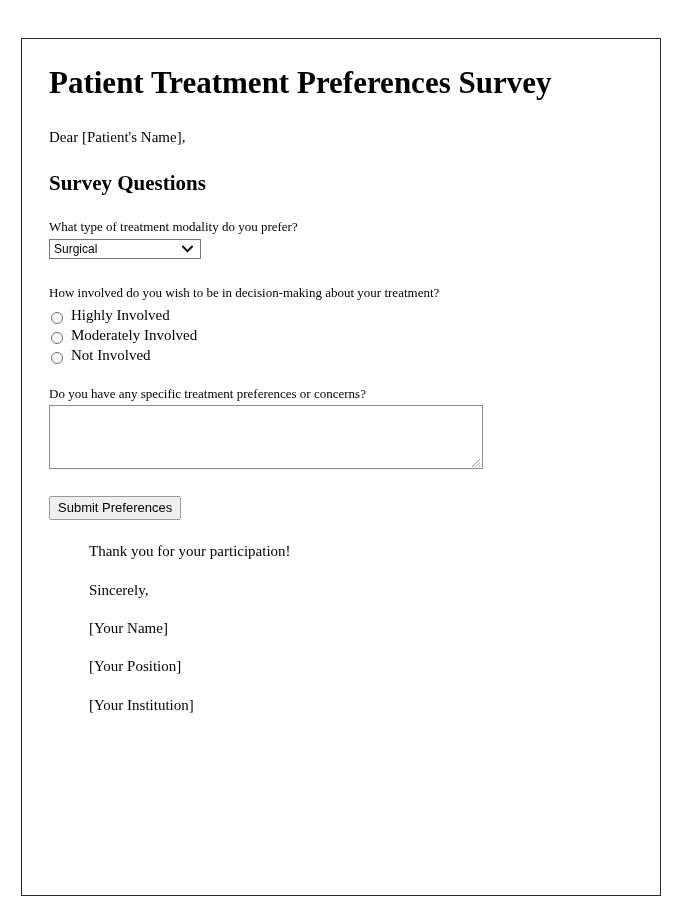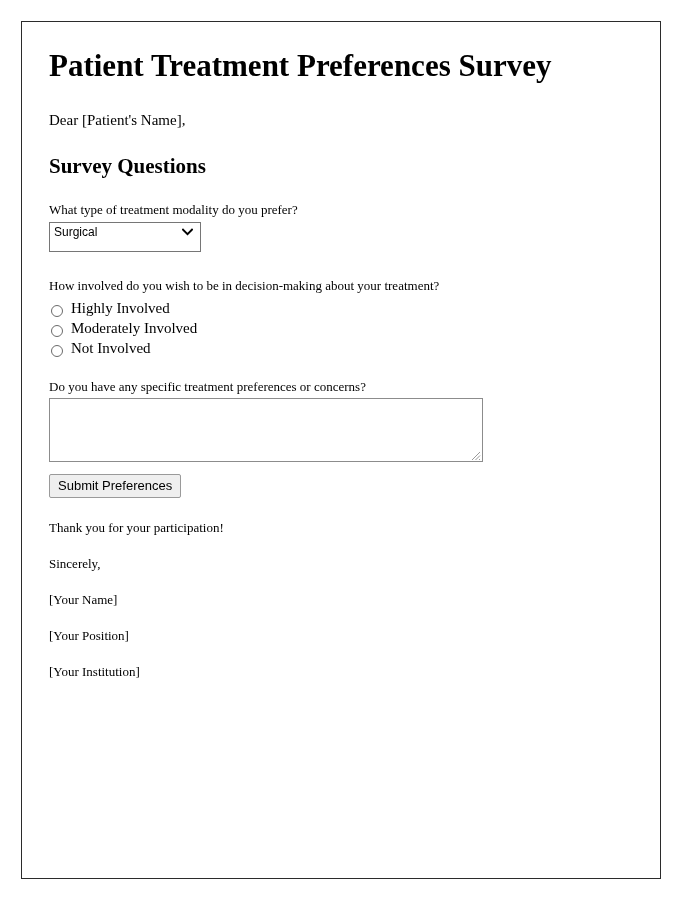--- a/index.html
+++ b/index.html
@@ -12,21 +12,21 @@
     width: 700px;
     height: 900px;
     font-family: "Liberation Serif", "DejaVu Serif", serif;
     color: #000000;
     overflow: hidden;
   }
 
   .page-frame {
     position: absolute;
     left: 21px;
-    top: 21px;
+    top: 38px;
     width: 640px;
     height: 858px;
     border: 1px solid #2b2b2b;
     box-sizing: border-box;
     background: #ffffff;
   }
 
   .page-inner {
     padding: 26px 28px 0 27px;
   }
@@ -75,21 +75,21 @@
   
   .select-wrap {
     position: relative;
     display: inline-block;
     width: 152px;
     height: 20px;
     margin-top: 1px;
   }
   .select-box {
     width: 152px;
-    height: 30px;
+    height: 20px;
     border: 1px solid #767676;
     background: #ffffff;
     box-sizing: border-box;
     font-family: "Liberation Sans", "DejaVu Sans", sans-serif;
     font-size: 12px;
     line-height: 18px;
     padding-left: 4px;
     color: #000000;
     position: relative;
     white-space: nowrap;
@@ -142,37 +142,38 @@
   }
   .resize-grip {
     position: absolute;
     right: 1px;
     bottom: 1px;
     width: 13px;
     height: 13px;
   }
 
   
-  .submit-row { margin-top: 12px; }
+  .submit-row { margin-top: 27px; }
   .submit-button {
     font-family: "Liberation Sans", "DejaVu Sans", sans-serif;
     font-size: 13px;
     line-height: 1;
     padding: 4px 8px 5px 8px;
     background: #efefef;
     border: 1px solid #9a9a9a;
     border-radius: 2px;
     color: #000000;
     cursor: pointer;
   }
 
   .closing-line {
-    font-size: 13px;
+    font-size: 15px;
     line-height: 1.22;
     margin-top: 20px;
+    margin-left: 40px;
   }
   .closing-line.first { margin-top: 22px; }
 </style>
 </head>
 <body>
 
 <div class="page-frame">
   <div class="page-inner">
 
     <h1 class="doc-title">Patient Treatment Preferences Survey</h1>

